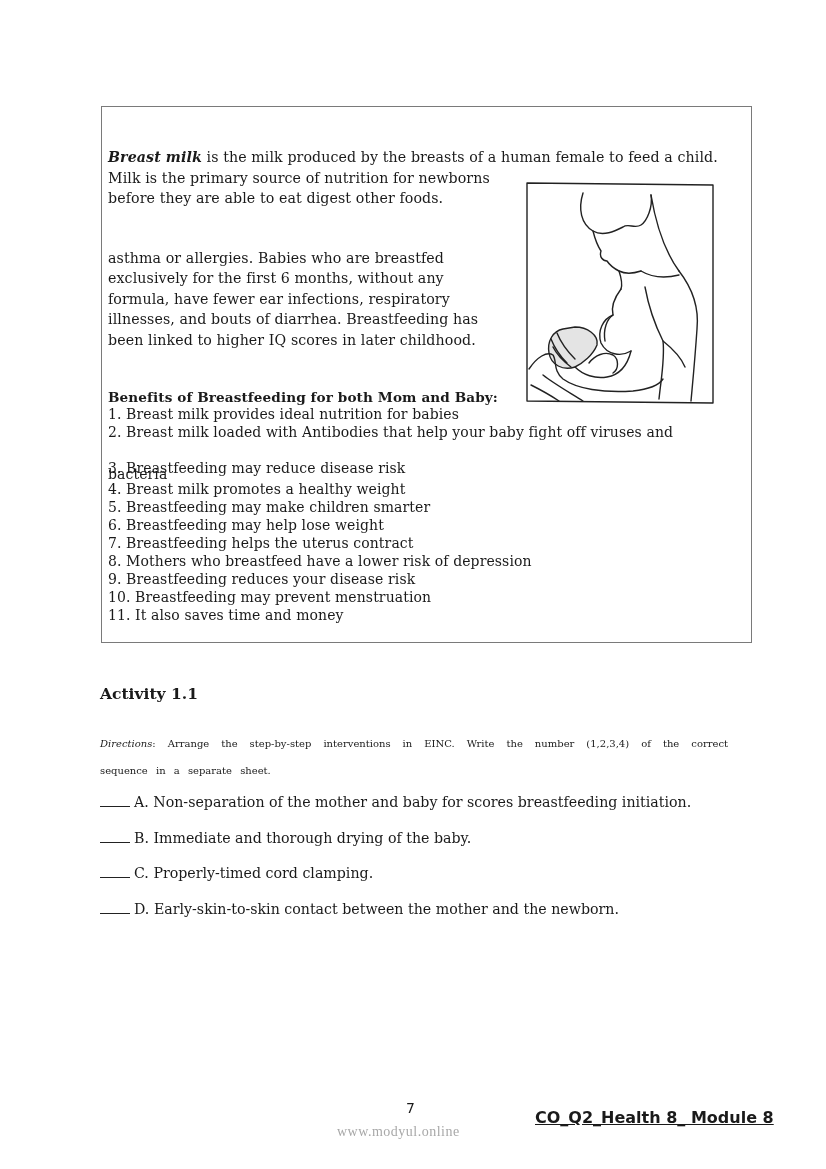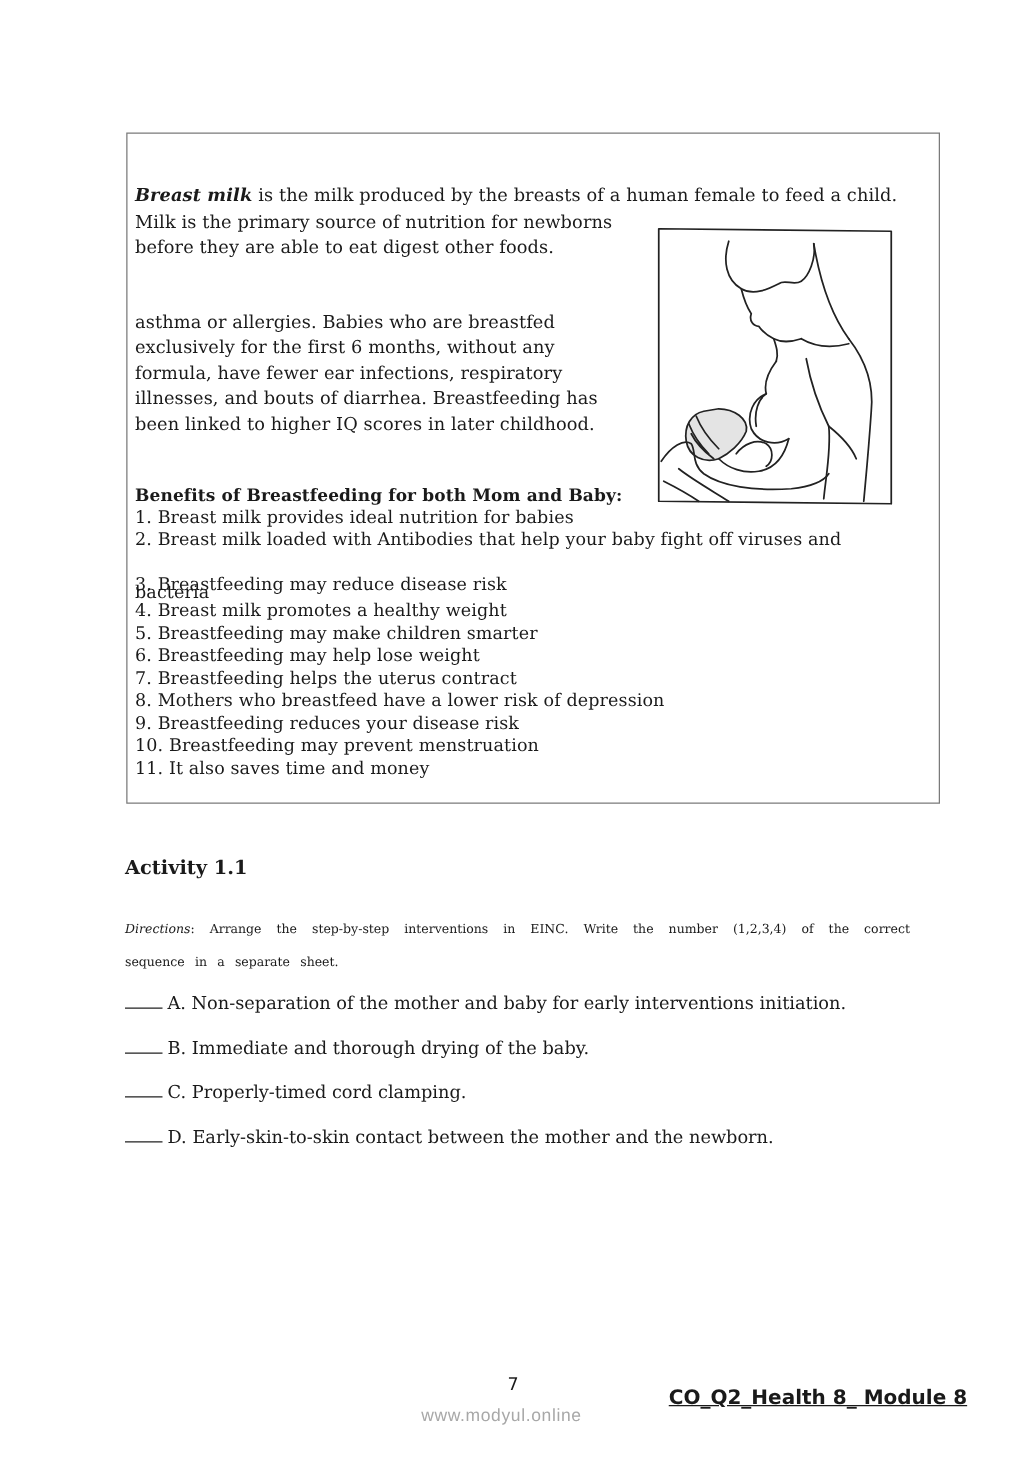--- a/index.html
+++ b/index.html
@@ -19,21 +19,21 @@
 
   .activity-title { position:absolute; left:100px; top:684px; font-weight:bold; font-size:15.5px; }
   .directions { position:absolute; left:100px; top:730px; width:628px; font-size:10px; line-height:27px;
                 text-align:justify; text-align-last:left; word-spacing:5px; }
   .directions i { font-style:italic; }
   .item { position:absolute; left:100px; font-size:14.2px; white-space:nowrap; }
   .blank { display:inline-block; width:30px; border-bottom:1px solid #222; height:12px; margin-right:4px; vertical-align:baseline; }
 
   .page-num { position:absolute; left:406px; top:1100px; font-family:"DejaVu Sans","Liberation Sans",sans-serif; font-size:14px; }
   .footer-title { position:absolute; left:535px; top:1108px; font-family:"DejaVu Sans","Liberation Sans",sans-serif; font-weight:bold; font-size:16px;text-decoration:underline; }
-  .watermark { position:absolute; left:337px; top:1124px; font-family:Liberation Sans, sans-serif; font-size:14px; color:#a8a8a8; letter-spacing:0.5px; }
+  .watermark { position:absolute; left:337px; top:1124px; font-family:Liberation Serif, serif; font-size:14px; color:#a8a8a8; letter-spacing:0.5px; }
 </style>
 </head>
 <body>
 
 <div class="page">
 
   <div class="info-box"></div>
 
   <div class="t" style="left:108px; top:147px;"><span class="bi">Breast milk</span><span> is the milk produced by the breasts of a human female to feed a child.</span></div>
   <div class="t" style="left:108px; top:168px;">Milk is the primary source of nutrition for newborns</div>
@@ -86,21 +86,21 @@
     <div class="t" style="left:108px; top:534px;">7. Breastfeeding helps the uterus contract</div>
     <div class="t" style="left:108px; top:552px;">8. Mothers who breastfeed have a lower risk of depression</div>
     <div class="t" style="left:108px; top:570px;">9. Breastfeeding reduces your disease risk</div>
     <div class="t" style="left:108px; top:588px;">10. Breastfeeding may prevent menstruation</div>
     <div class="t" style="left:108px; top:606px;">11. It also saves time and money</div>
   </div>
 
   <div class="activity-title">Activity 1.1</div>
   <div class="directions"><i>Directions</i><span>: Arrange the step-by-step interventions in EINC. Write the number (1,2,3,4) of the correct sequence in a separate sheet.</span></div>
 
-  <div class="item" style="top:794px;"><span class="blank"></span><span>A.</span> <span>Non-separation of the mother and baby for early interventions initiation.</span></div>
+  <div class="item" style="top:794px;"><span class="blank"></span><span>A.</span> <span>Non-separation of the mother and baby for scores breastfeeding initiation.</span></div>
   <div class="item" style="top:830px;text-align:right;"><span class="blank"></span><span>B.</span> <span> Immediate and thorough drying of the baby.</span></div>
   <div class="item" style="top:865px;"><span class="blank"></span><span>C.</span> <span> Properly-timed cord clamping.</span></div>
   <div class="item" style="top:901px;"><span class="blank"></span><span>D.</span> <span> Early-skin-to-skin contact between the mother and the newborn.</span></div>
 
   <div class="page-num">7</div>
   <div class="footer-title">CO_Q2_Health 8_ Module 8</div>
   <div class="watermark">www.modyul.online</div>
 </div>
 
 </body></html>

